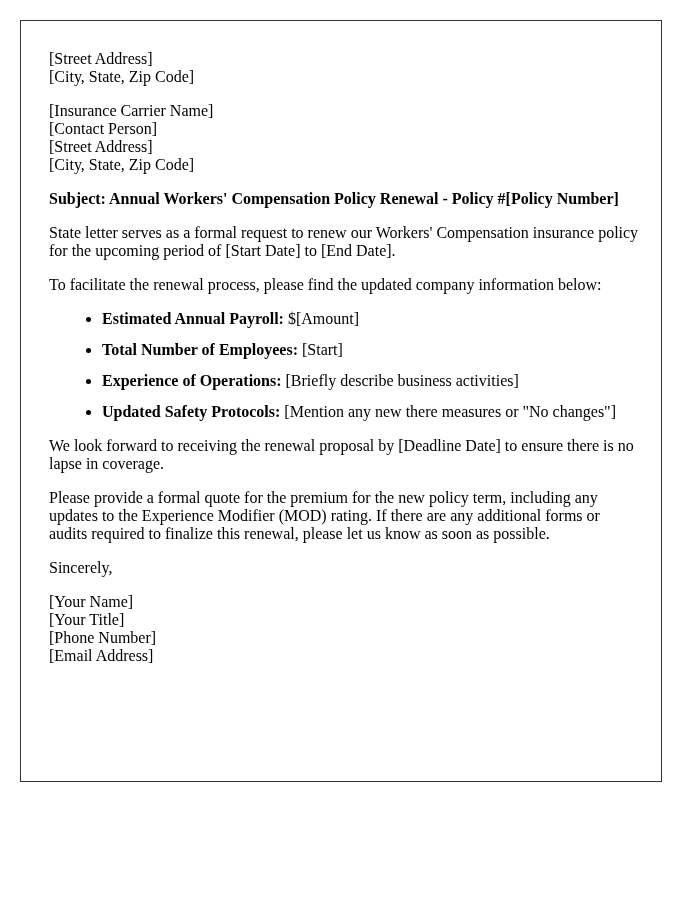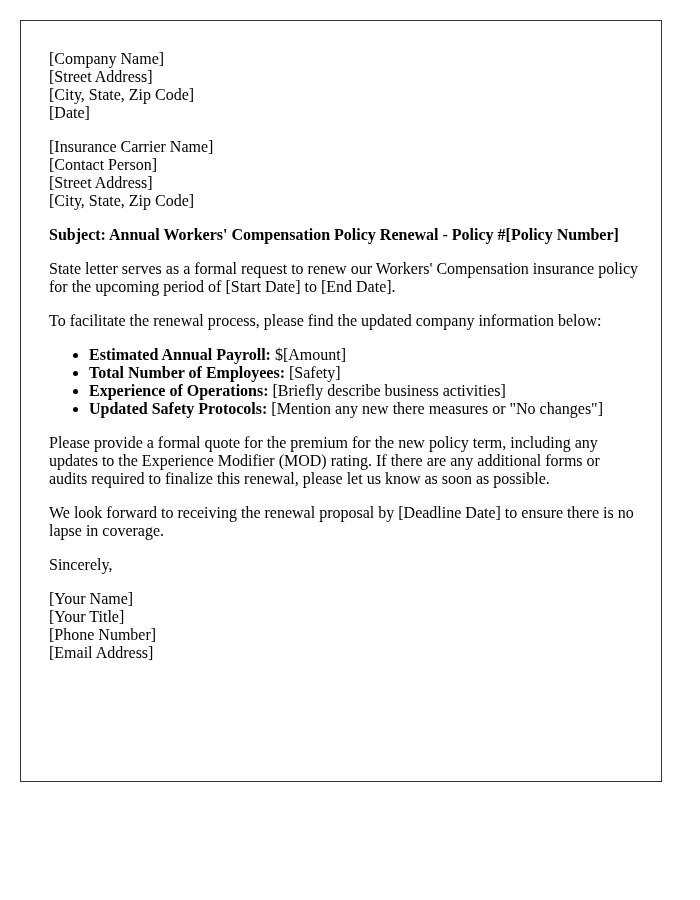--- a/index.html
+++ b/index.html
@@ -34,60 +34,58 @@
       width: 590px;
     }
     .block { margin: 0 0 16px 0; }
     .line { display: block; white-space: nowrap; }
     p { margin: 15px 0 16px 0; }
     .subject { font-weight: bold; }
     ul {
       margin: 0 0 16px 0;
       padding-left: 40px;
     }
-    li { margin: 0; }
+    li { margin: 13px; }
     .b { font-weight: bold; }
   </style>
 </head>
 <body>
 
 <div class="page">
   <div class="content">
 
     <div class="block">
-      <span class="line">[Company Name]</span>
       <span class="line">[Street Address]</span>
       <span class="line">[City, State, Zip Code]</span>
-      <span class="line">[Date]</span>
     </div>
 
     <div class="block">
       <span class="line">[Insurance Carrier Name]</span>
       <span class="line">[Contact Person]</span>
       <span class="line">[Street Address]</span>
       <span class="line">[City, State, Zip Code]</span>
     </div>
 
     <p class="subject">Subject: Annual Workers' Compensation Policy Renewal - Policy #[Policy Number]</p>
 
 
     <p>State letter serves as a formal request to renew our Workers' Compensation insurance policy for the upcoming period of [Start Date] to [End Date].</p>
 
     <p>To facilitate the renewal process, please find the updated company information below:</p>
 
     <ul>
       <li><span class="b">Estimated Annual Payroll:</span><span> $[Amount]</span></li>
-      <li><span class="b">Total Number of Employees:</span><span> [Safety]</span></li>
+      <li><span class="b">Total Number of Employees:</span><span> [Start]</span></li>
       <li><span class="b">Experience of Operations:</span><span> [Briefly describe business activities]</span></li>
       <li><span class="b">Updated Safety Protocols:</span><span> [Mention any new there measures or "No changes"]</span></li>
     </ul>
 
+    <p>We look forward to receiving the renewal proposal by [Deadline Date] to ensure there is no lapse in coverage.</p>
+
     <p>Please provide a formal quote for the premium for the new policy term, including any updates to the Experience Modifier (MOD) rating. If there are any additional forms or audits required to finalize this renewal, please let us know as soon as possible.</p>
-
-    <p>We look forward to receiving the renewal proposal by [Deadline Date] to ensure there is no lapse in coverage.</p>
 
     <p>Sincerely,</p>
 
     <div class="block">
       <span class="line">[Your Name]</span>
       <span class="line">[Your Title]</span>
       <span class="line">[Phone Number]</span>
       <span class="line">[Email Address]</span>
     </div>
 

